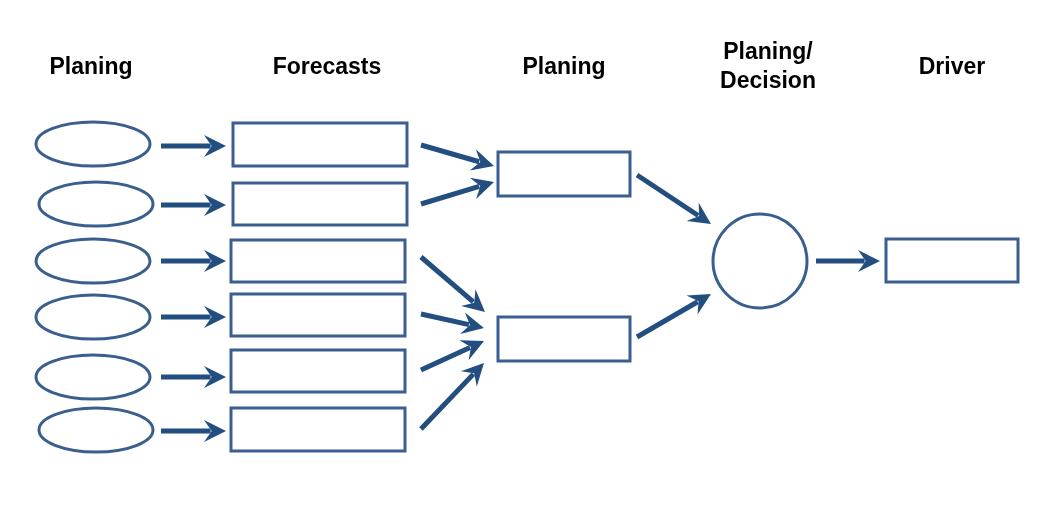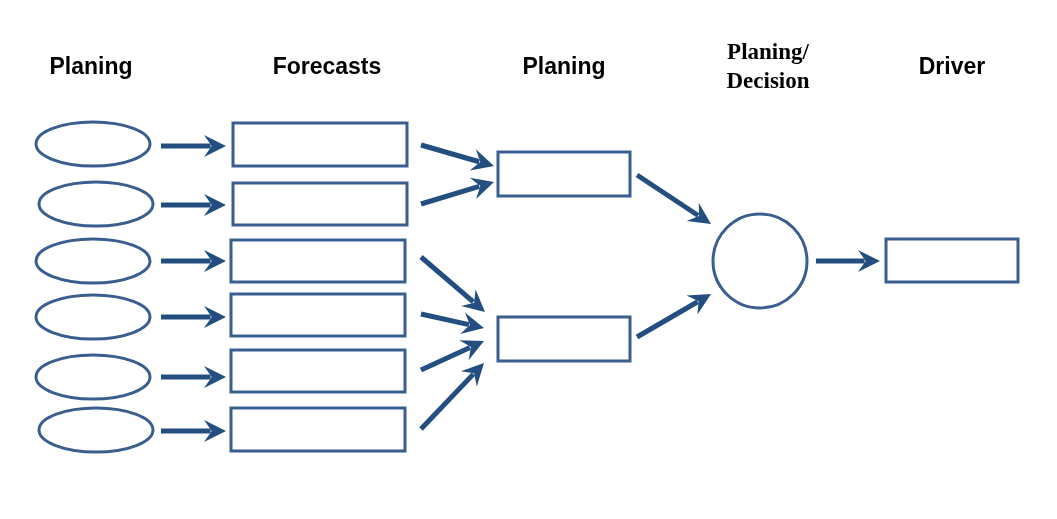--- a/index.html
+++ b/index.html
@@ -15,21 +15,21 @@
       white-space: pre-line;
     }
     svg { position: absolute; left: 0; top: 0; }
   </style>
 </head>
 <body>
 
 <div class="hdr" style="left:20px; top:52px; width:142px;">Planing</div>
 <div class="hdr" style="left:237px; top:52px; width:180px;">Forecasts</div>
 <div class="hdr" style="left:494px; top:52px; width:140px;">Planing</div>
-<div class="hdr" style="left:688px; top:37px; width:160px;font-family:Liberation Serif, serif;">Planing/
+<div class="hdr" style="left:688px; top:37px; width:160px;">Planing/
 Decision</div>
 <div class="hdr" style="left:882px; top:52px; width:140px;">Driver</div>
 
 <svg id="diagram" width="1057" height="519" viewBox="0 0 1057 519">
     <ellipse cx="93" cy="144" rx="57" ry="22" fill="#ffffff" stroke="#3a5f8f" stroke-width="3"></ellipse>
     <ellipse cx="96" cy="204" rx="57" ry="22" fill="#ffffff" stroke="#3a5f8f" stroke-width="3"></ellipse>
     <ellipse cx="93" cy="261" rx="57" ry="22" fill="#ffffff" stroke="#3a5f8f" stroke-width="3"></ellipse>
     <ellipse cx="93" cy="317" rx="57" ry="22" fill="#ffffff" stroke="#3a5f8f" stroke-width="3"></ellipse>
     <ellipse cx="93" cy="377" rx="57" ry="22" fill="#ffffff" stroke="#3a5f8f" stroke-width="3"></ellipse>
     <ellipse cx="96" cy="430" rx="57" ry="22" fill="#ffffff" stroke="#3a5f8f" stroke-width="3"></ellipse>

